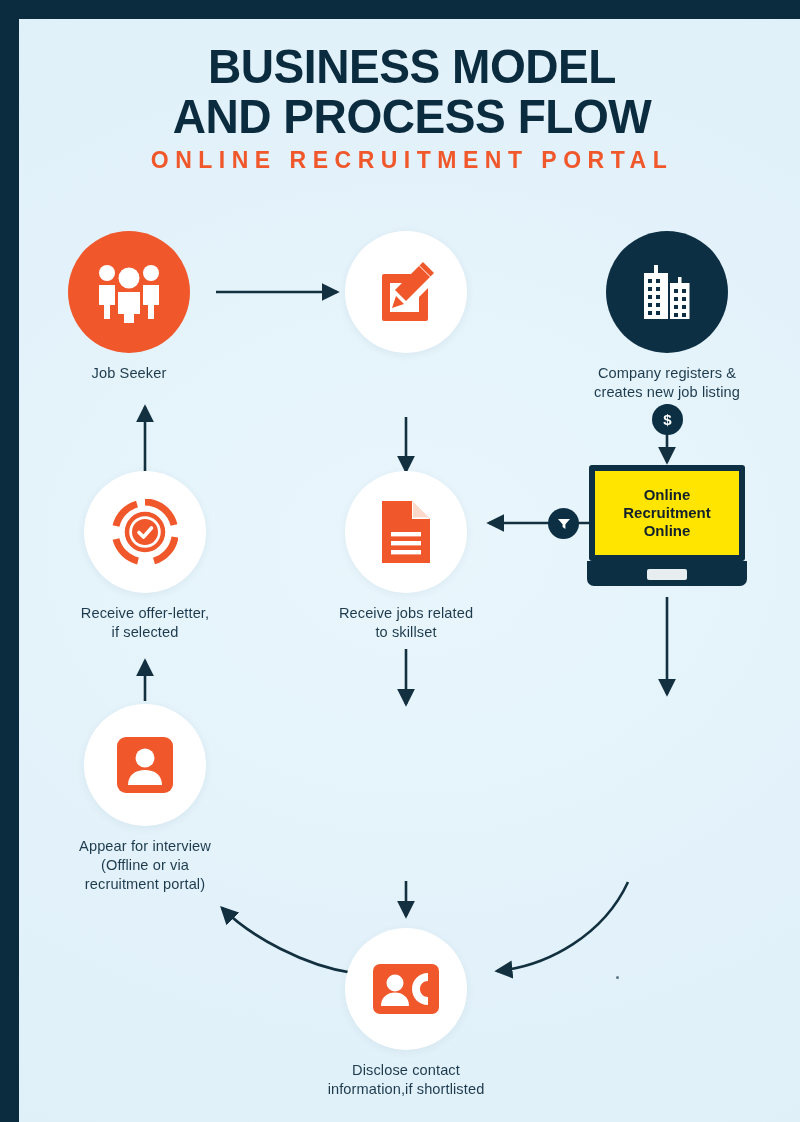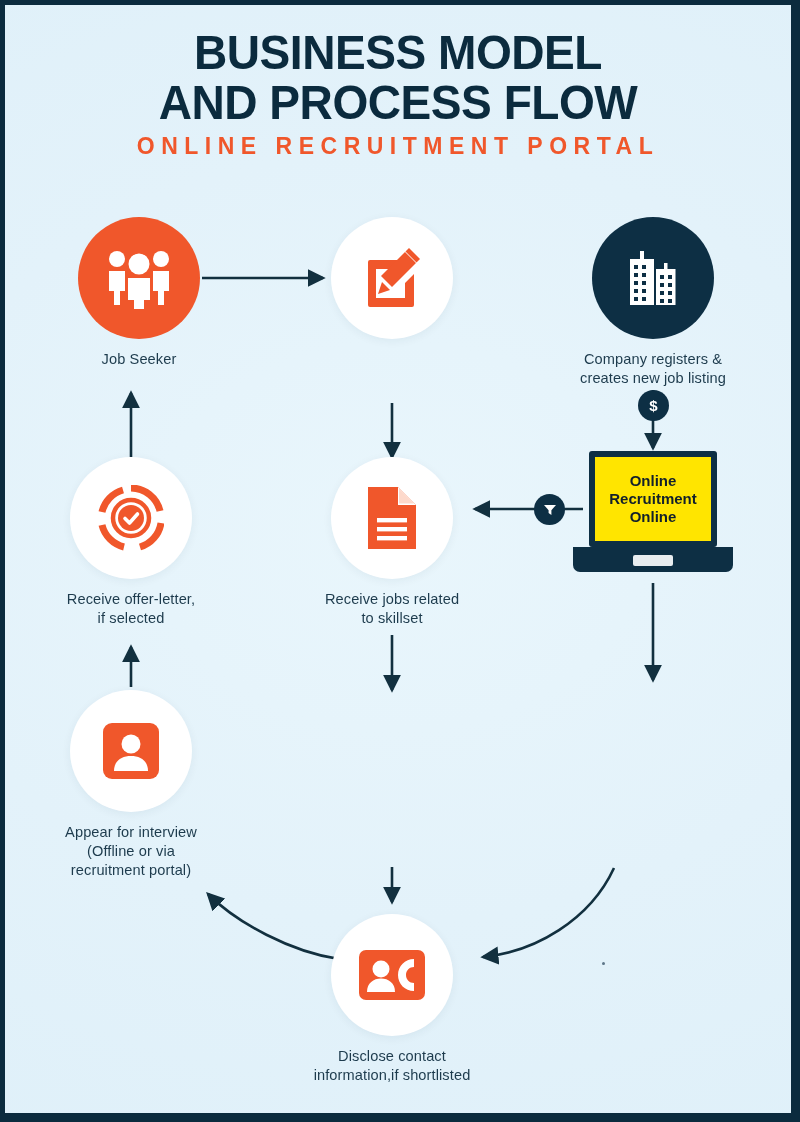--- a/index.html
+++ b/index.html
@@ -9,21 +9,21 @@
   }
   body {
     font-family: "Liberation Sans", sans-serif;
   }
   .poster {
     position: relative;
     width: 800px;
     height: 1122px;
     background: #0b2b3e;
     box-sizing: border-box;
-    padding: 5px;
+    padding: 19px;
     overflow: hidden;
   }
   .canvas {
     position: relative;
     width: 786px;
     height: 1108px;
     background: radial-gradient(ellipse 900px 700px at 50% 48%, #e9f6fc 0%, #e3f2fa 55%, #dff0f9 100%);
     overflow: hidden;
   }
   
@@ -80,21 +80,21 @@
     line-height: 19px;
     color: #1d3b4d;
     letter-spacing: 0.1px;
   }
   
   .laptop {
     position: absolute;
     width: 160px;
   }
   .laptop-lid {
-    width: 128px;
+    width: 156px;
     height: 96px;
     margin: 0 auto;
     background: #0d2f44;
     border-radius: 3px;
     box-sizing: border-box;
     padding: 6px;
   }
   .laptop-screen {
     width: 100%;
     height: 100%;
@@ -198,21 +198,21 @@
 
       <path d="M 334 954 C 286 947, 232 918, 203 889" fill="none" stroke="#12303f" stroke-width="2.6" marker-end="url(#ah)"></path>
 
       <line x1="126" y1="682" x2="126" y2="642" stroke="#12303f" stroke-width="2.6" marker-end="url(#ah)"></line>
 
       <line x1="126" y1="452" x2="126" y2="388" stroke="#12303f" stroke-width="2.6" marker-end="url(#ah)"></line>
     </svg>
 
     <div class="dot-mark" style="left:597px; top:957px;"></div>
 
-    <div class="node" style="left:44px; top:212px;">
+    <div class="node" style="left:20px; top:212px;">
       <div class="bubble orange">
         <svg width="72" height="62" viewBox="0 0 72 62">
           <circle cx="14" cy="12" r="8" fill="#fff"></circle>
           <path d="M6 24 h16 a0 0 0 0 1 0 0 v20 h-5 v14 h-6 v-14 h-5 z" fill="#fff"></path>
           <circle cx="58" cy="12" r="8" fill="#fff"></circle>
           <path d="M50 24 h16 v20 h-5 v14 h-6 v-14 h-5 z" fill="#fff"></path>
           <circle cx="36" cy="17" r="10.5" fill="#fff"></circle>
           <path d="M25 31 h22 v22 h-6 v9 h-10 v-9 h-6 z" fill="#fff"></path>
         </svg>
       </div>

